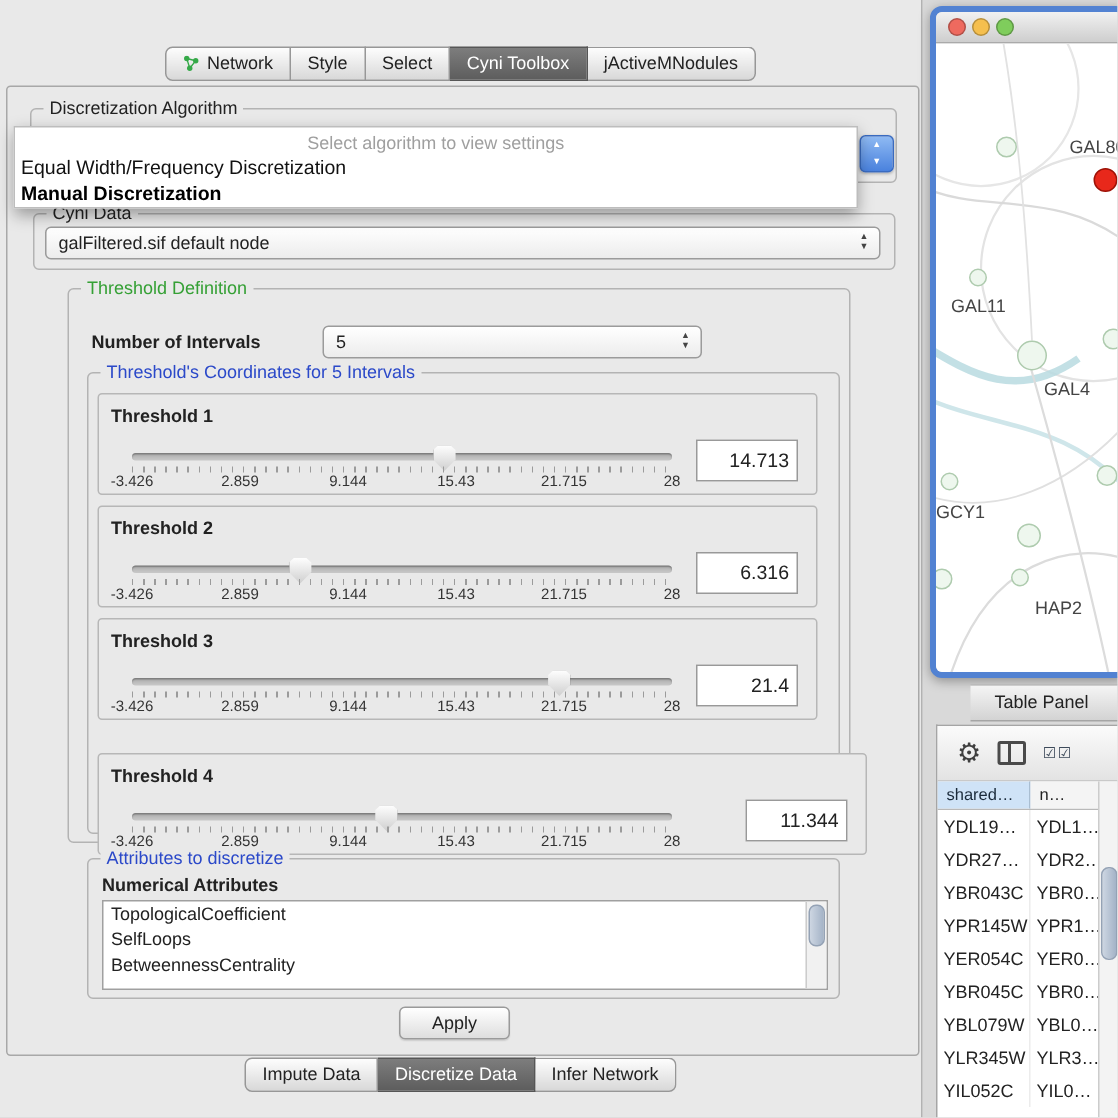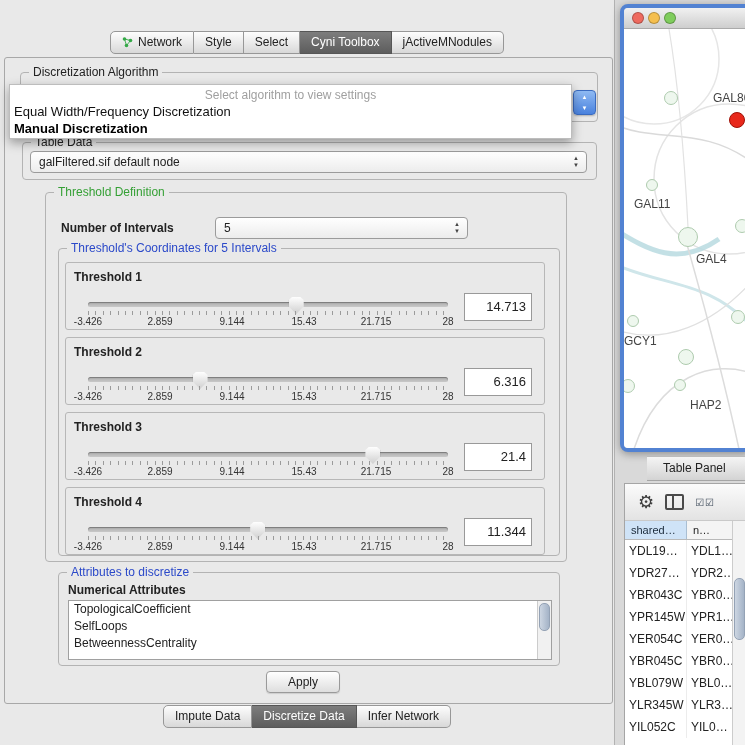--- a/index.html
+++ b/index.html
@@ -160,21 +160,21 @@
       <i>▼</i>
     </div>
 
     <div id="algo-overlay">
       <div class="ov-placeholder">Select algorithm to view settings</div>
       <div class="ov-opt">Equal Width/Frequency Discretization</div>
       <div class="ov-opt bold">Manual Discretization</div>
     </div>
 
     <div class="group" style="left:22px;top:142px;width:573px;height:36px;">
-      <span class="gtitle">Table Data</span>
+      <span class="gtitle">Cyni Data</span>
     </div>
     <div class="combo" style="left:30px;top:151px;width:557px;">
       <span>galFiltered.sif default node</span>
       <span class="spin-arrows">
         <i>▲</i>
         <i>▼</i>
       </span>
     </div>
 
     <div class="group" style="left:45px;top:192px;width:520px;height:368px;">
@@ -240,21 +240,21 @@
           <span style="left:20%">2.859</span>
           <span style="left:40%">9.144</span>
           <span style="left:60%">15.43</span>
           <span style="left:80%">21.715</span>
           <span style="left:100%">28</span>
         </div>
       </div>
       <div class="valbox">21.4</div>
     </div>
 
-    <div class="thpanel" style="top:487px;">
+    <div class="thpanel" style="top:502px;padding-left:33px;">
       <div class="th-label">Threshold 4</div>
       <div class="slider">
         <div class="track"></div>
         <div class="thumb" style="left: calc(47% - 7px);"></div>
         <div class="ticks"></div>
         <div class="scale">
           <span style="left:0%">-3.426</span>
           <span style="left:20%">2.859</span>
           <span style="left:40%">9.144</span>
           <span style="left:60%">15.43</span>

